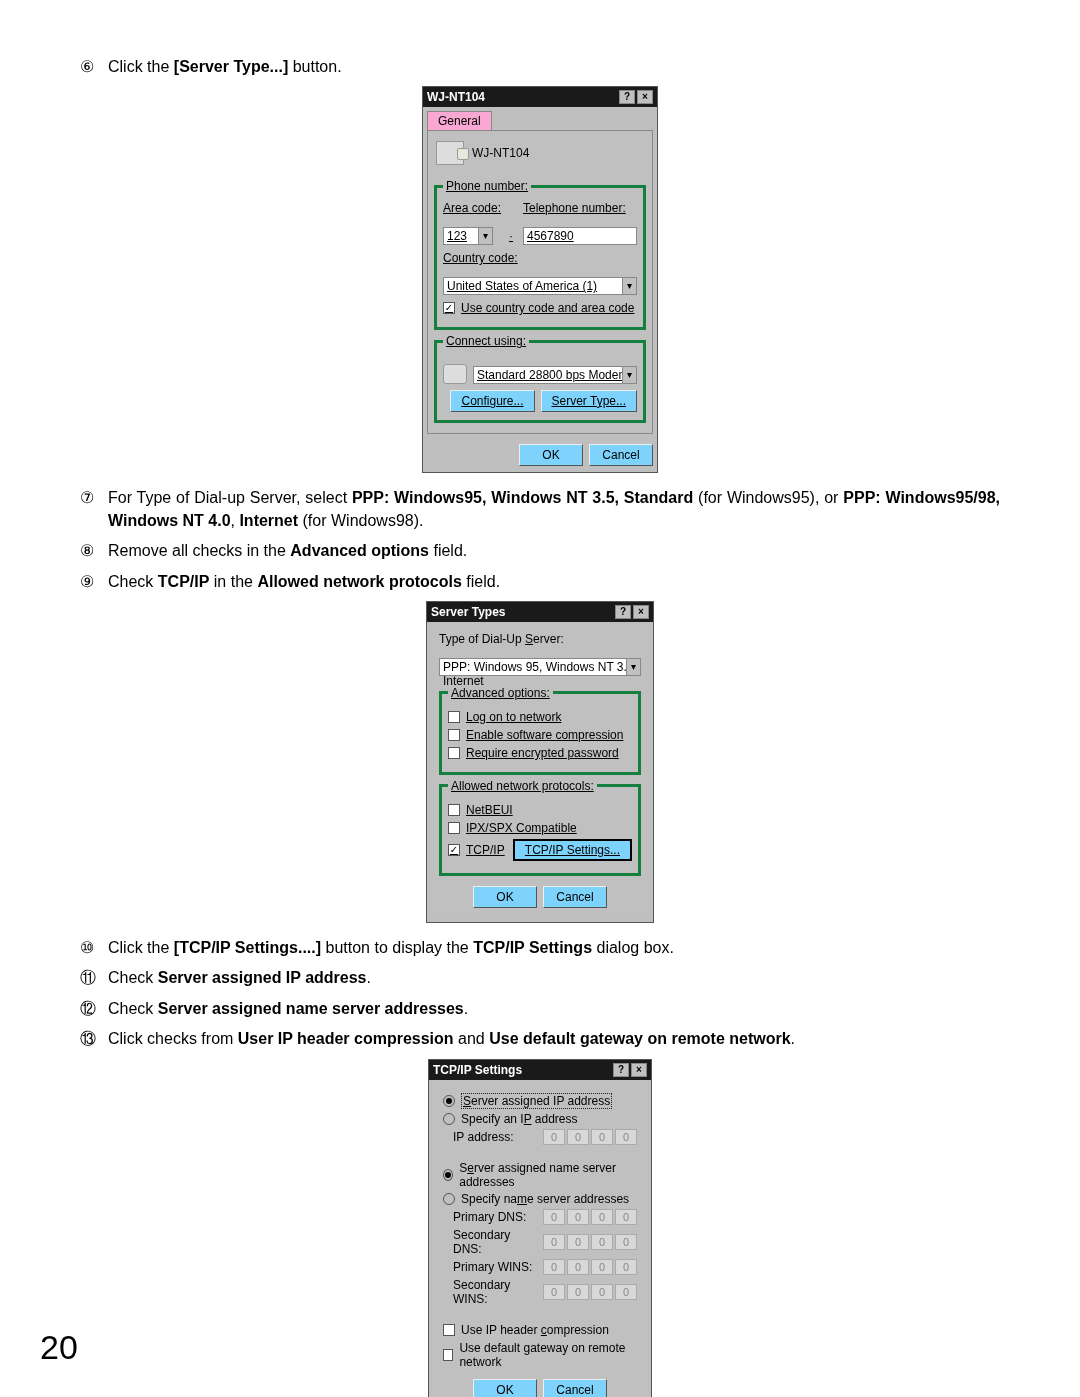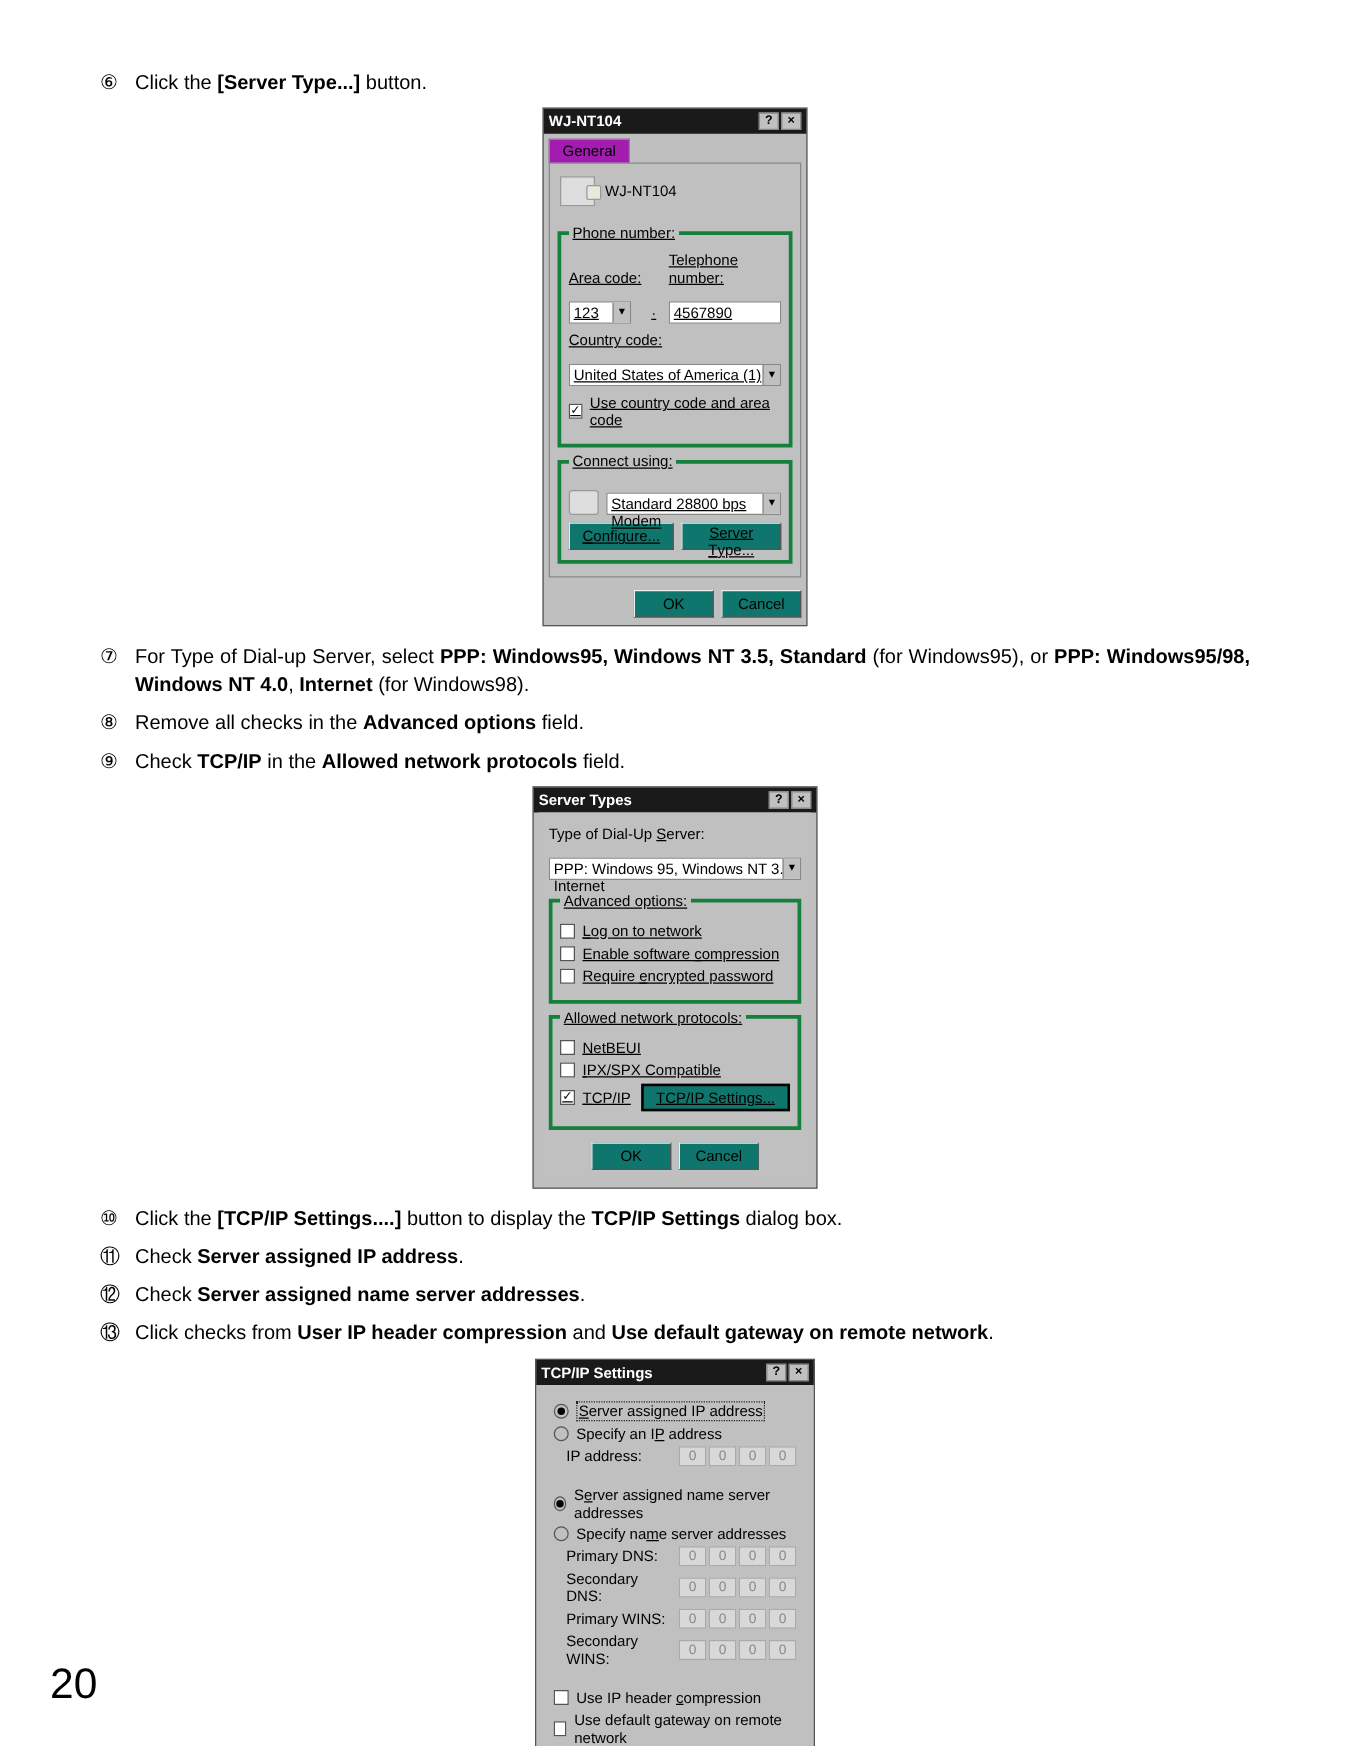--- a/index.html
+++ b/index.html
@@ -8,37 +8,37 @@
   .instr { font-size: 16px; line-height: 1.4; margin: 0 0 8px 0; display: flex; }
   .instr .num { flex: 0 0 28px; font-size: 16px; }
   .instr .body { flex: 1; text-align: left; }
   .justify .body { text-align: justify; text-justify: inter-word; }
   b { font-weight: bold; }
   .dlg-wrap { display: flex; justify-content: center; margin: 8px 0 14px 0; }
   .dlg { border: 1px solid #555; background: #bfbfbf; font-family: "MS Sans Serif", Tahoma, sans-serif; font-size: 12px; color: #000; }
   .titlebar { background: #1a1a1a; color: #fff; display: flex; align-items: center; justify-content: space-between; padding: 3px 4px; font-weight: bold; font-size: 12px; }
   .titlebar .ticons { display: flex; gap: 2px; }
   .titlebar .tbtn { width: 16px; height: 14px; background: #c0c0c0; border: 1px solid #888; color: #000; font-size: 10px; line-height: 11px; text-align: center; font-weight: bold; }
-  .dlg1 { width: 212px; }
+  .dlg1 { width: 236px; }
   .tabstrip { display: flex; padding: 4px 4px 0 4px; }
-  .tab { background: #a21caf; border: 1px solid #888; border-bottom: none; padding: 2px 10px; font-size: 12px; }
+  .tab { background: #f9a8d4; border: 1px solid #888; border-bottom: none; padding: 2px 10px; font-size: 12px; }
   .panel { margin: 0 4px 4px 4px; background: #c0c0c0; border: 1px solid #888; padding: 6px; }
   .connrow { display: flex; align-items: center; gap: 8px; padding: 4px 2px 10px 2px; }
   .conn-icon { width: 28px; height: 24px; background: #ddd; border: 1px solid #999; position: relative; }
   .conn-icon::after { content: ""; position: absolute; right: -6px; top: 6px; width: 10px; height: 10px; background: #e8e8dc; border: 1px solid #999; border-radius: 2px; }
   fieldset { border: 3px solid #15803d; margin: 4px 0; padding: 6px 6px 8px 6px; text-decoration: underline; }
   fieldset > legend { font-size: 12px; padding: 0 3px; }
   .lbl { font-size: 12px; display: block; margin: 2px 0; }
   .row { display: flex; gap: 6px; align-items: flex-end; }
   .inp, .sel { background: #fff; border: 1px solid #888; height: 18px; font-size: 12px; padding: 1px 3px; margin-top: 12px; }
   .sel { position: relative; }
   .sel .arrow { position: absolute; right: 0; top: 0; width: 14px; height: 100%; background: #c0c0c0; border-left: 1px solid #888; text-align: center; font-size: 10px; line-height: 16px; }
   .cb { display: flex; align-items: center; gap: 6px; font-size: 12px; margin: 4px 0; }
   .cbbox { width: 12px; height: 12px; background: #fff; border: 1px solid #555; display: inline-flex; align-items: center; justify-content: center; font-size: 10px; line-height: 10px; }
-  .btn { background: #0f766e; border: 1px solid #555; border-top-color: #eee; border-left-color: #eee; height: 22px; padding: 0 10px; font-size: 12px; }
+  .btn { background: #7dd3fc; border: 1px solid #555; border-top-color: #eee; border-left-color: #eee; height: 22px; padding: 0 10px; font-size: 12px; }
   .btnrow { display: flex; justify-content: flex-end; gap: 6px; padding: 6px 4px 6px 4px; }
   .modem-icon { width: 24px; height: 20px; background: #ddd; border: 1px solid #999; border-radius: 3px; }
   .dlg2 { width: 228px; }
   .dlg2 .panel2 { margin: 0 4px 4px 4px; background: #c0c0c0; padding: 8px 8px 4px 8px; }
   .dlg3 { width: 224px; }
   .dlg3 .panel3 { margin: 0 4px 4px 4px; background: #c0c0c0; padding: 10px 10px 4px 10px; }
   .radio { display: flex; align-items: center; gap: 6px; font-size: 12px; margin: 3px 0; }
   .rbox { width: 12px; height: 12px; border: 1px solid #555; border-radius: 50%; display: inline-flex; align-items: center; justify-content: center; }
   .rbox .dot { width: 6px; height: 6px; background: #000; border-radius: 50%; }
   .iprow { display: flex; align-items: center; gap: 6px; margin: 3px 0 3px 10px; font-size: 12px; color: #777; }

